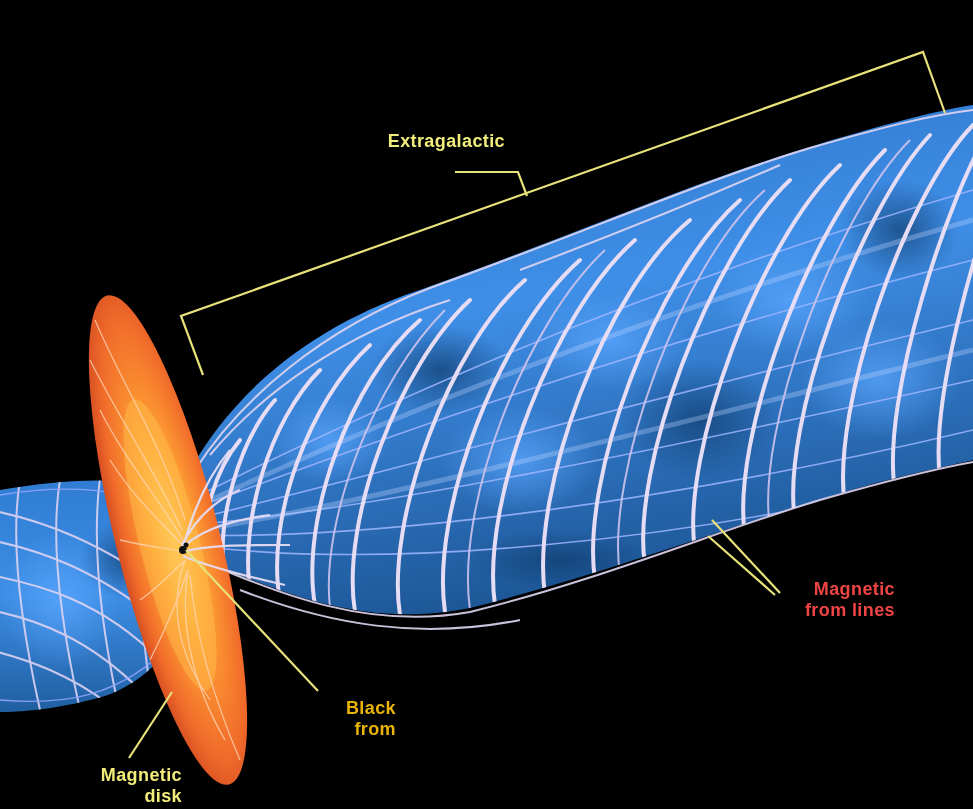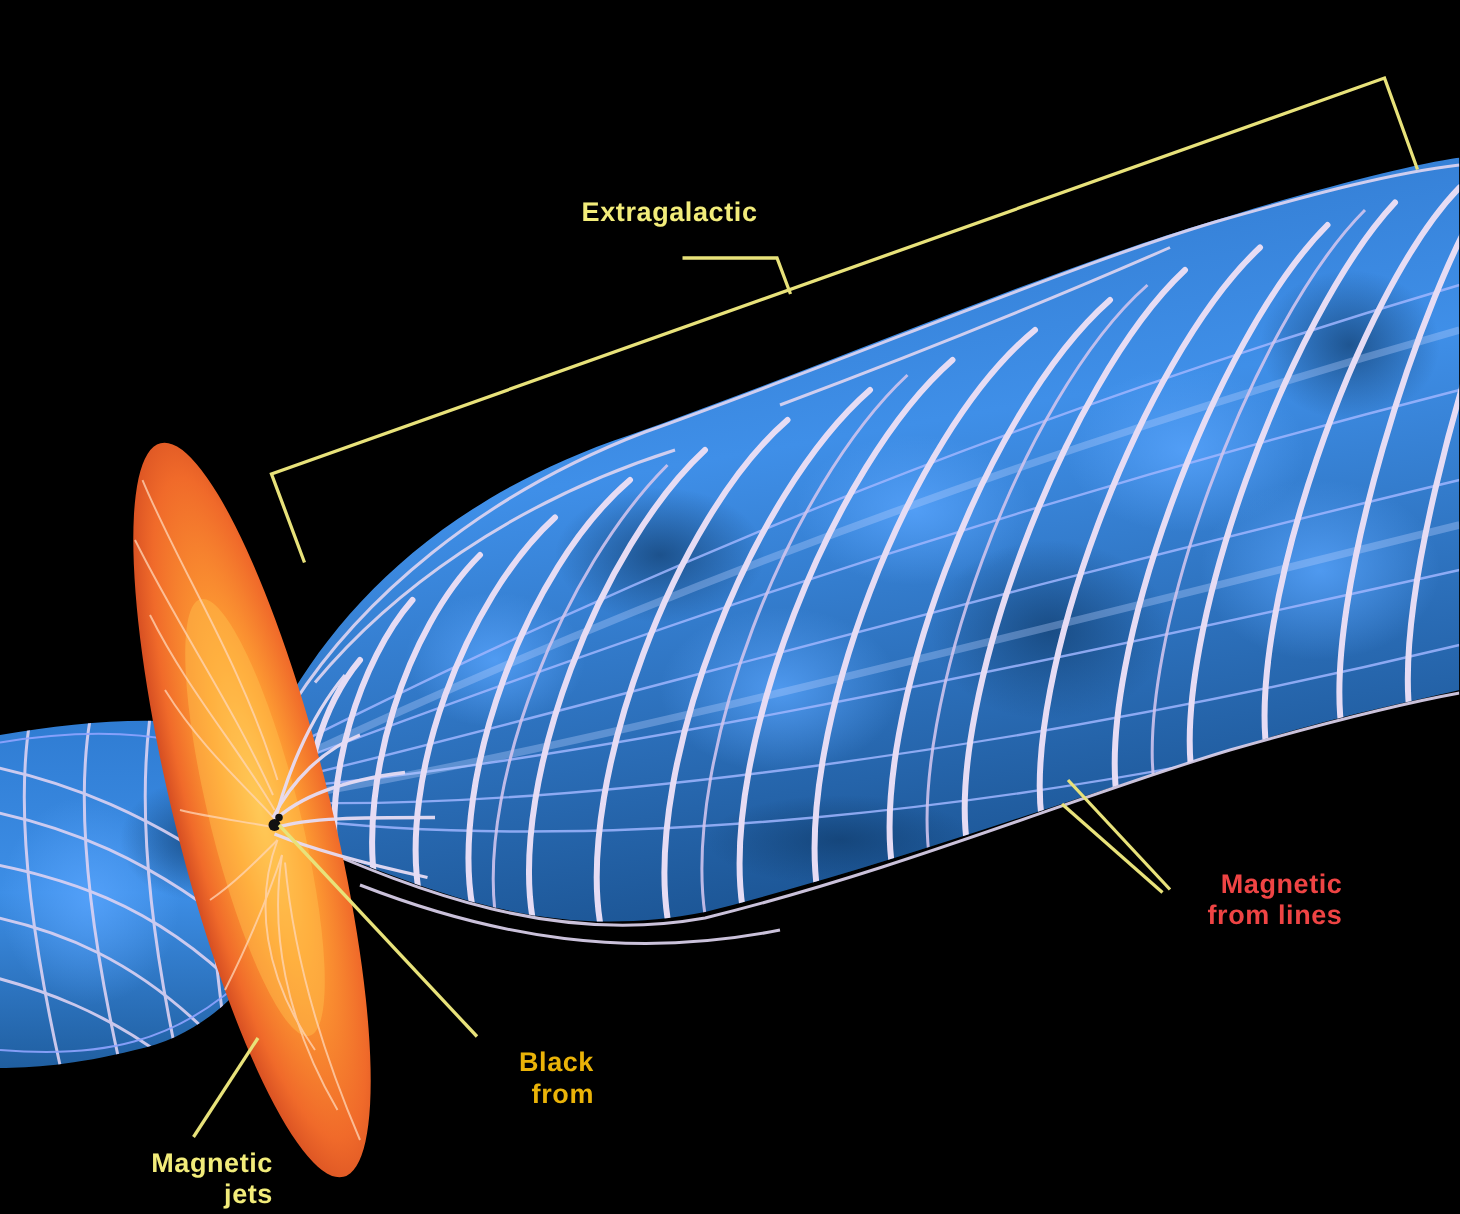--- a/index.html
+++ b/index.html
@@ -198,15 +198,15 @@
     <div>from lines</div>
   </div>
 
   <div class="label" style="left:314px; top:698px; width:82px; color:#eab308;">
     <div>Black</div>
     <div>from</div>
   </div>
 
   <div class="label" style="left:62px; top:765px; width:120px; color:#f2ec7a;">
     <div>Magnetic</div>
-    <div>jets</div>
+    <div>disk</div>
   </div>
 </div>
 
 </body></html>

